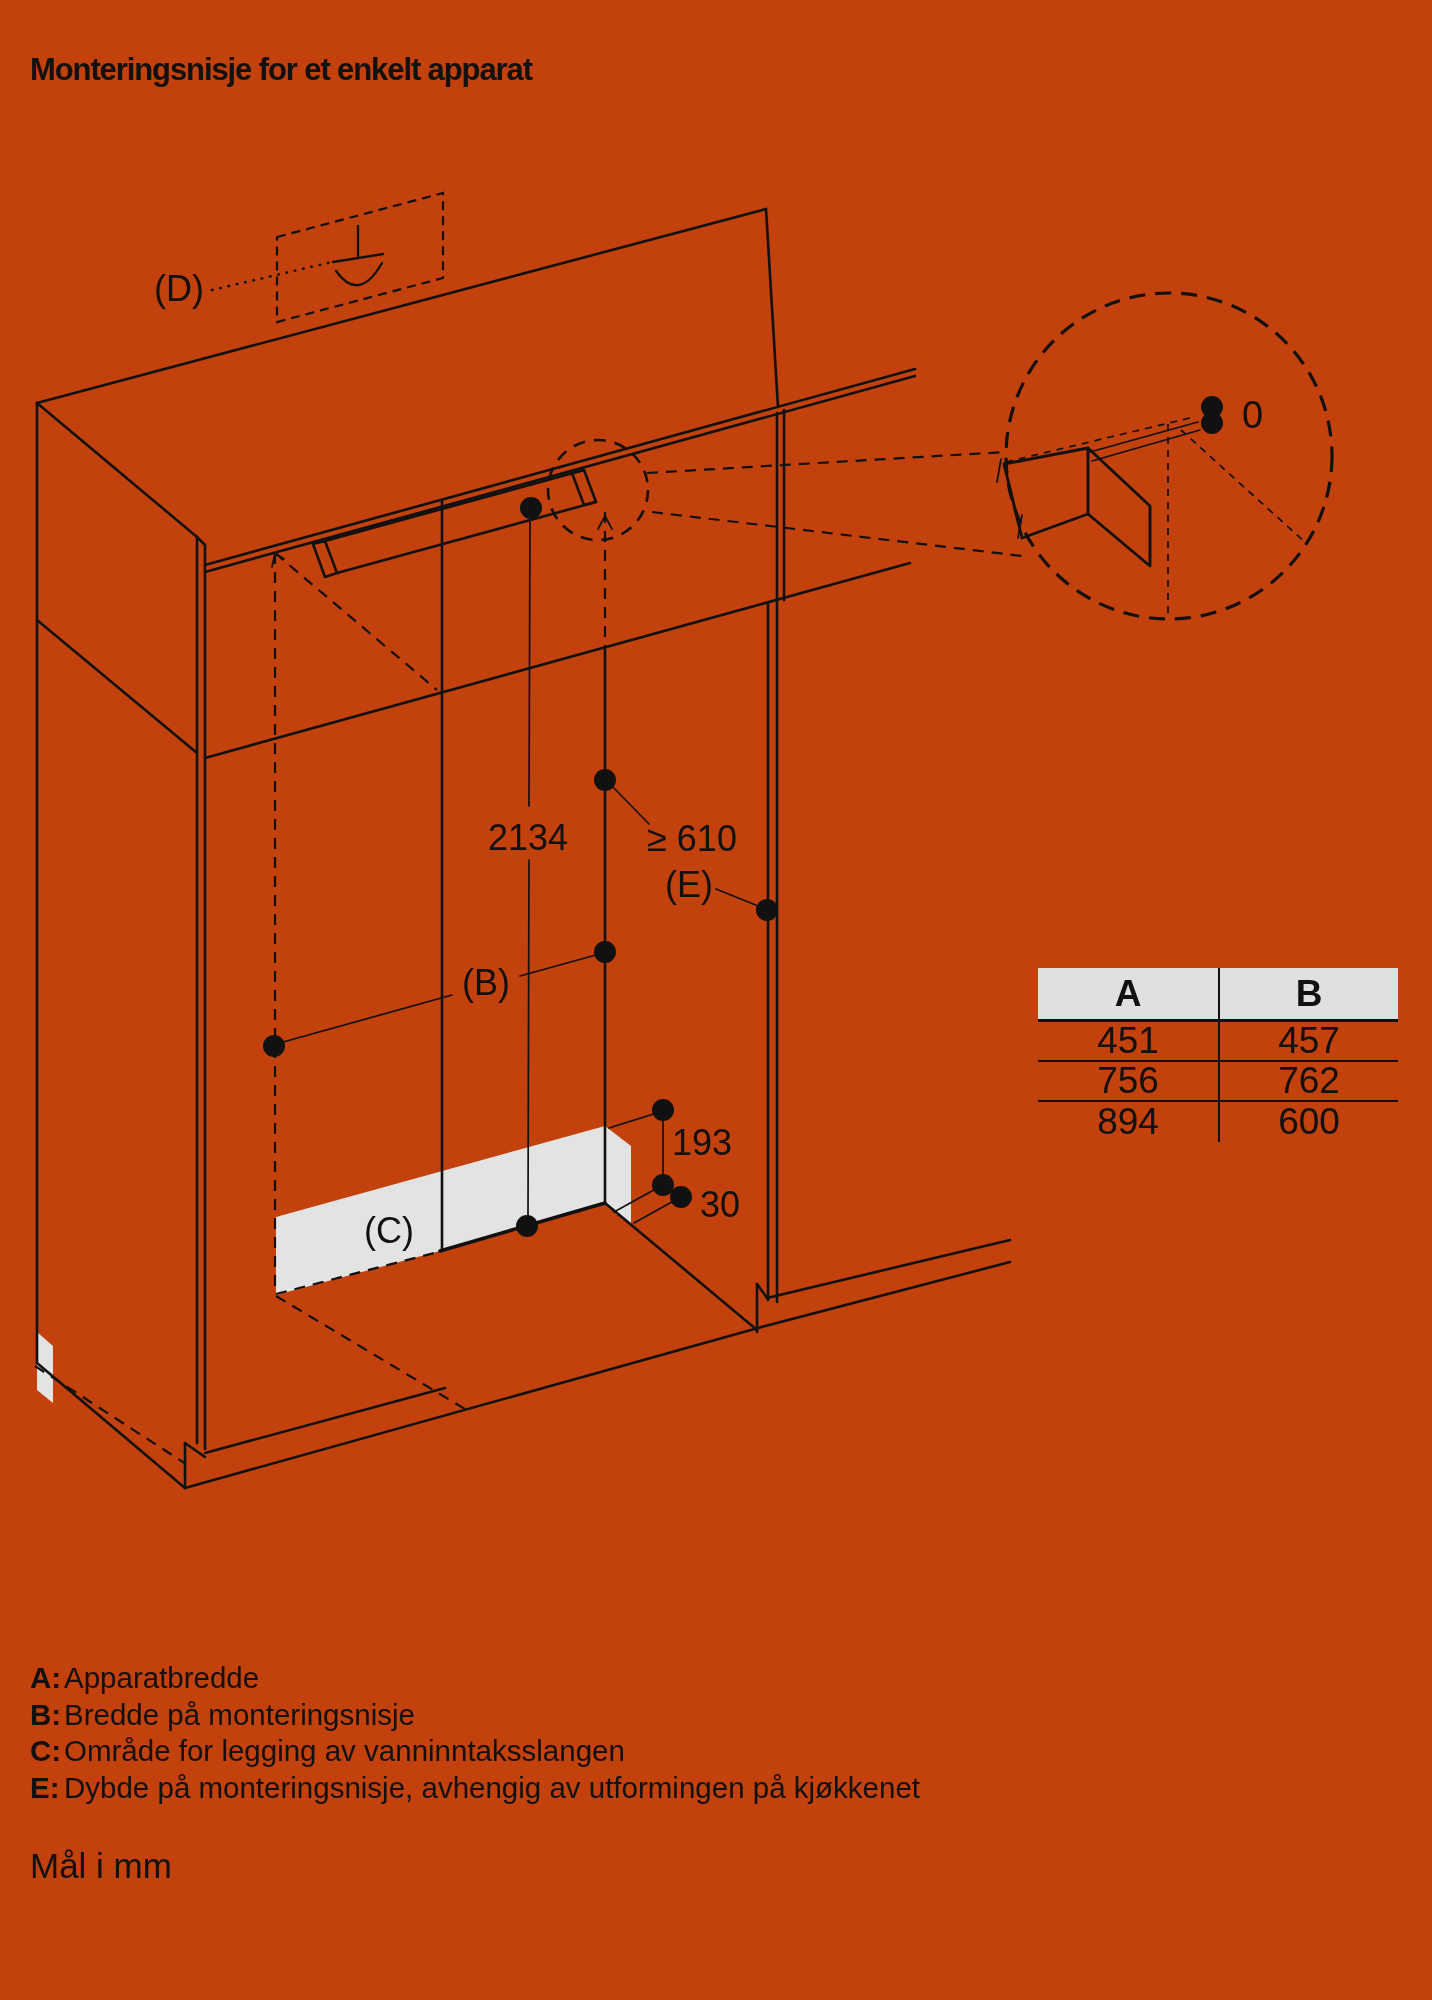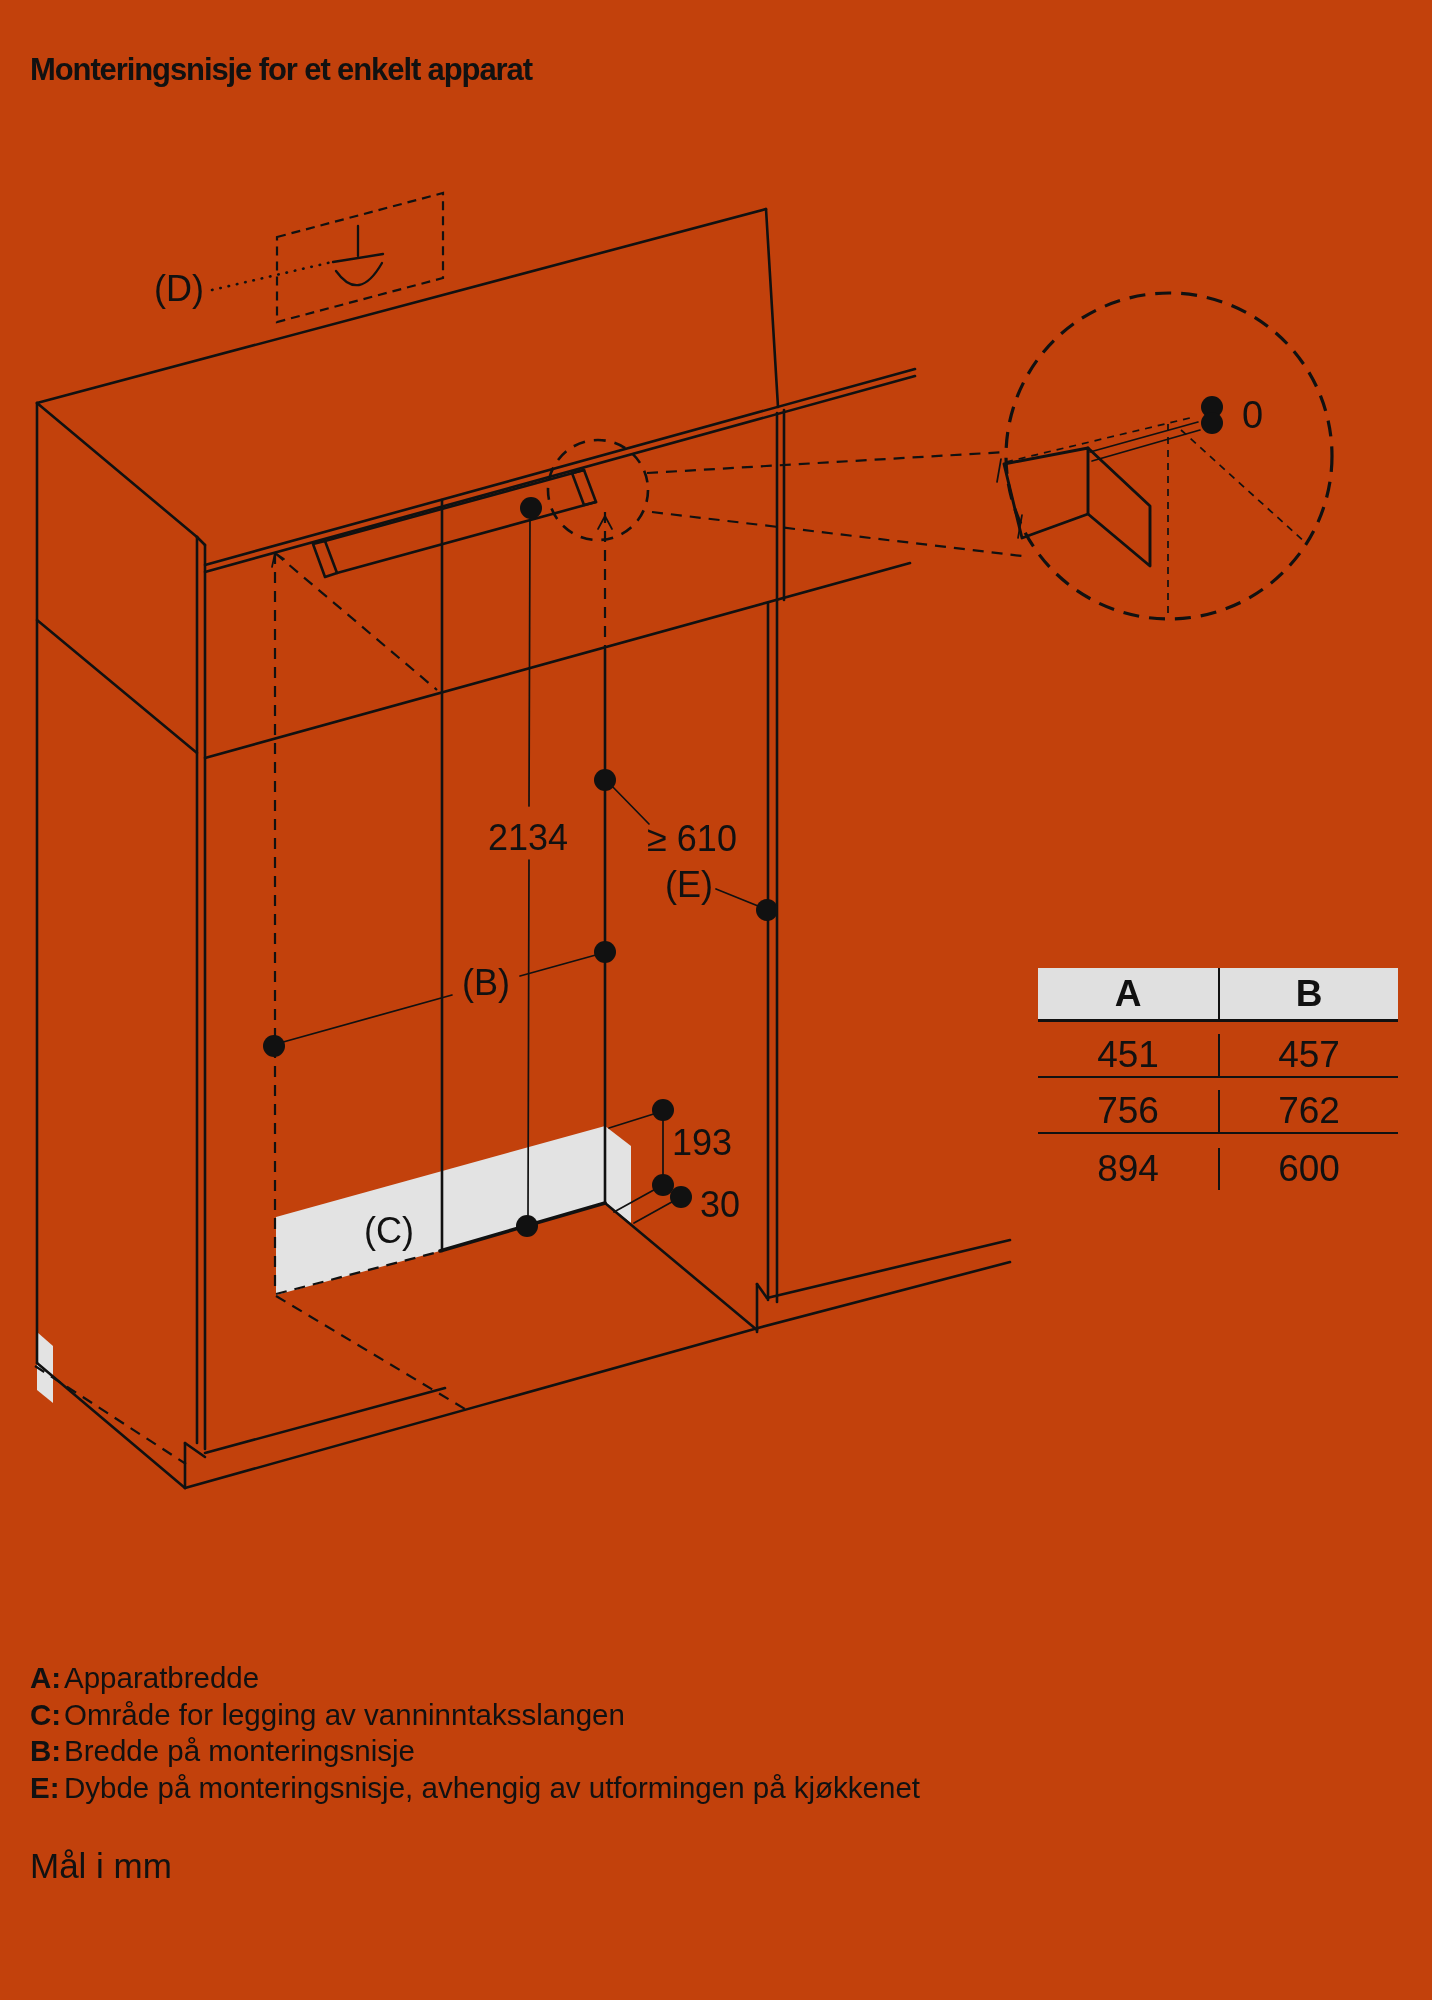--- a/index.html
+++ b/index.html
@@ -29,21 +29,21 @@
   .DC {stroke:var(--ink);stroke-width:3.2;fill:none;stroke-dasharray:16 10;}
   .dotted{stroke:var(--ink);stroke-width:2.6;fill:none;stroke-dasharray:0.5 8;stroke-linecap:round;}
   .dot{fill:var(--ink);stroke:none;}
   .band{fill:var(--hose-band);stroke:none;}
   .lbl{font-family:"Liberation Sans",sans-serif;font-size:36px;fill:var(--ink);}
   .lbl0{font-family:"Liberation Sans",sans-serif;font-size:38px;fill:var(--ink);}
 
   
   .tbl{position:absolute;left:1038px;top:968px;width:360px;font-size:37px;}
   .tbl .hrow{display:flex;height:54px;background:var(--table-header);border-bottom:3px solid var(--ink);font-weight:bold;}
-  .tbl .row{display:flex;height:56px;align-items:flex-end;}
+  .tbl .row{display:flex;height:40px;}
   .tbl .row.bb{border-bottom:2.5px solid var(--ink);}
   .tbl .ca,.tbl .cb{display:flex;align-items:center;justify-content:center;}
   .tbl .ca{width:180px;}
   .tbl .cb{flex:1;border-left:2.5px solid var(--ink);}
 
   
   .legend{position:absolute;left:30px;top:1660px;font-size:29.5px;line-height:36.6px;white-space:nowrap;}
   .legend .key{font-weight:bold;display:inline-block;min-width:34px;}
   .note{position:absolute;left:30px;top:1846px;font-size:35px;}
 </style>
@@ -199,20 +199,20 @@
       <div class="cb">762</div>
     </div>
     <div class="row">
       <div class="ca">894</div>
       <div class="cb">600</div>
     </div>
   </div>
 
   <div class="legend">
     <div><span class="key">A:</span><span>Apparatbredde</span></div>
+    <div><span class="key">B:</span><span>Bredde på monteringsnisje</span></div>
     <div><span class="key">C:</span><span>Område for legging av vanninntaksslangen</span></div>
-    <div><span class="key">B:</span><span>Bredde på monteringsnisje</span></div>
     <div><span class="key">E:</span><span>Dybde på monteringsnisje, avhengig av utformingen på kjøkkenet</span></div>
   </div>
 
   <div class="note">Mål i mm</div>
 
 </div>
 
 </body></html>

